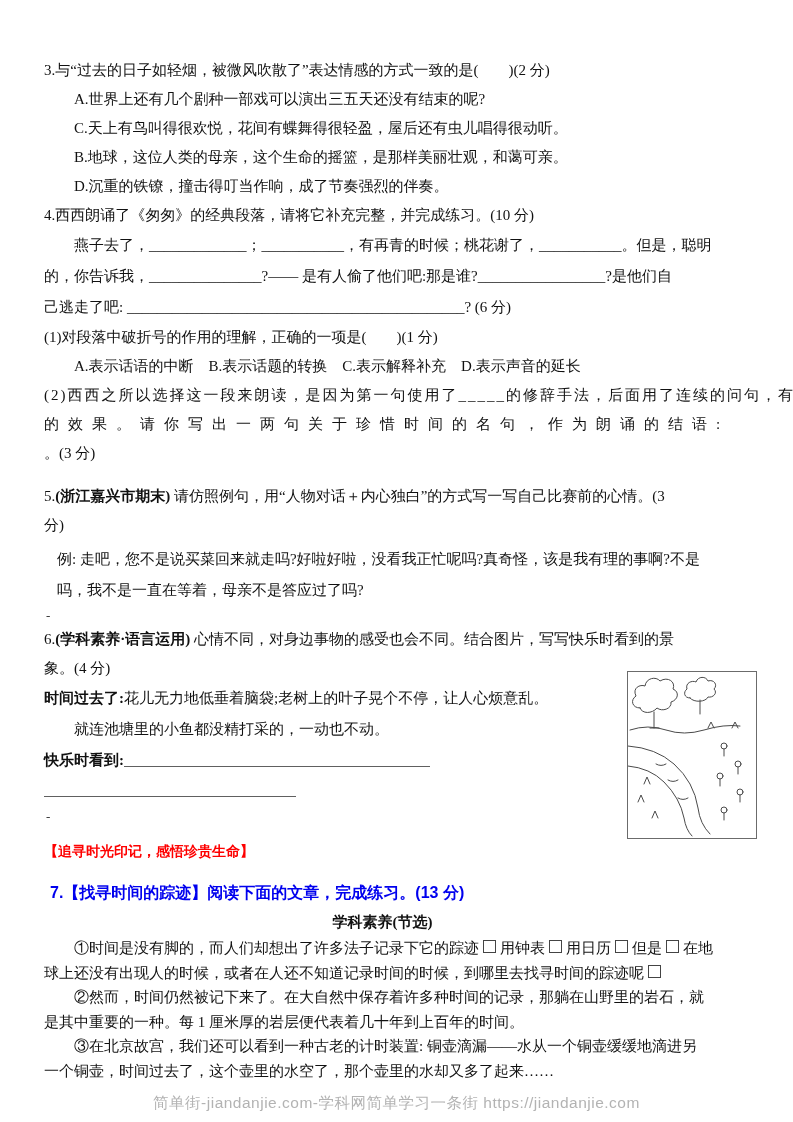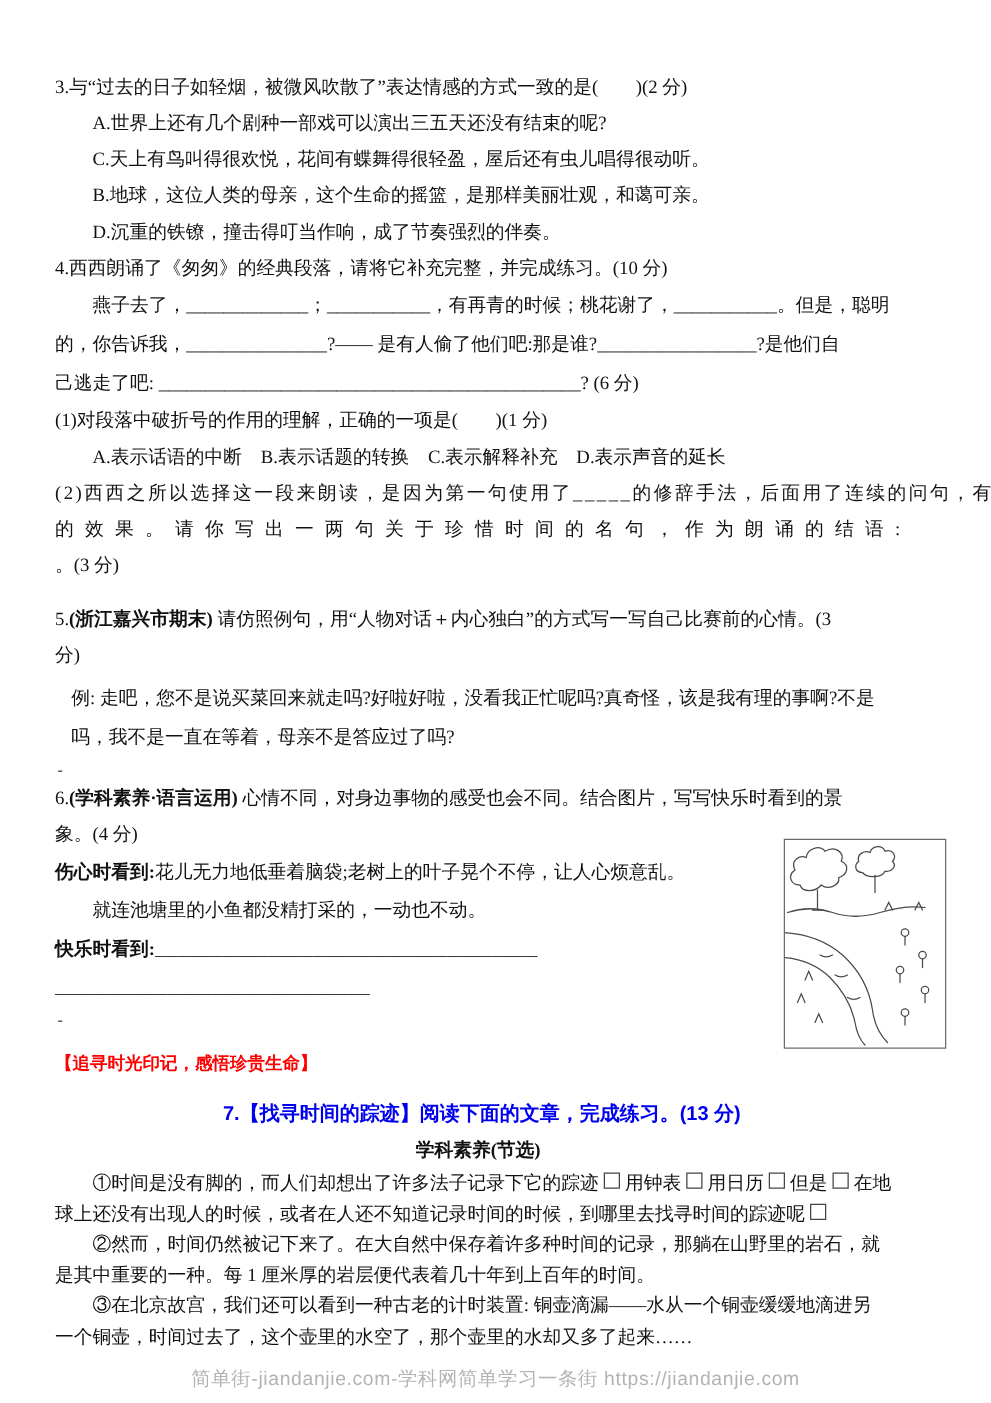--- a/index.html
+++ b/index.html
@@ -22,21 +22,21 @@
   .spread{ letter-spacing:9px; }
   .dash  { line-height:19px; font-size:13px; color:#333; padding-left:2px; }
   .heading-red {
     font-family:"Liberation Sans","DejaVu Sans",sans-serif;
     font-weight:bold; font-size:14px; color:#fe0000;
     line-height:30px; margin:10px 0 12px;
   }
   .heading-blue {
     font-family:"Liberation Sans","DejaVu Sans",sans-serif;
     font-weight:bold; font-size:16px; color:#0000ee;
-    line-height:30px; margin-top:8px; padding-left:6px;text-align:center;
+    line-height:30px; margin-top:8px; padding-left:6px;
   }
   .title-center { text-align:center; font-weight:bold; line-height:28px; }
   .q7par  { line-height:24.5px; text-indent:30px; }
   .q7line { line-height:24.5px; white-space:nowrap; }
   .pbox {
     display:inline-block; width:13px; height:13px;
     border:1.5px solid #444; margin:0 4px; vertical-align:0;
     text-indent:0;
   }
   .blank { letter-spacing:0;font-family:Liberation Mono, monospace; }
@@ -81,21 +81,21 @@
       <div class="line">分)</div>
       <div class="line lh31 ex mt4">例: 走吧，您不是说买菜回来就走吗?好啦好啦，没看我正忙呢吗?真奇怪，该是我有理的事啊?不是</div>
       <div class="line lh31 ex">吗，我不是一直在等着，母亲不是答应过了吗?</div>
     </section>
 
     <div class="dash">-</div>
 
     <section>
       <div class="line"><span>6.</span><span class="b">(学科素养·语言运用)</span><span> 心情不同，对身边事物的感受也会不同。结合图片，写写快乐时看到的景</span></div>
       <div class="line">象。(4 分)</div>
-      <div class="line lh31"><span class="b">伤心时看到:</span><span>花儿无力地低垂着脑袋;老树上的叶子晃个不停，让人心烦意乱。</span></div>
+      <div class="line lh31"><span class="b">时间过去了:</span><span>花儿无力地低垂着脑袋;老树上的叶子晃个不停，让人心烦意乱。</span></div>
       <div class="line lh31 ind">就连池塘里的小鱼都没精打采的，一动也不动。</div>
       <div class="line lh30"><span class="b">快乐时看到:</span><span class="blank">__________________________________</span></div>
       <div class="line lh30 blank">____________________________</div>
     </section>
 
     <div class="dash">-</div>
 
     <div class="heading-red">【追寻时光印记，感悟珍贵生命】</div>
 
     <section>

